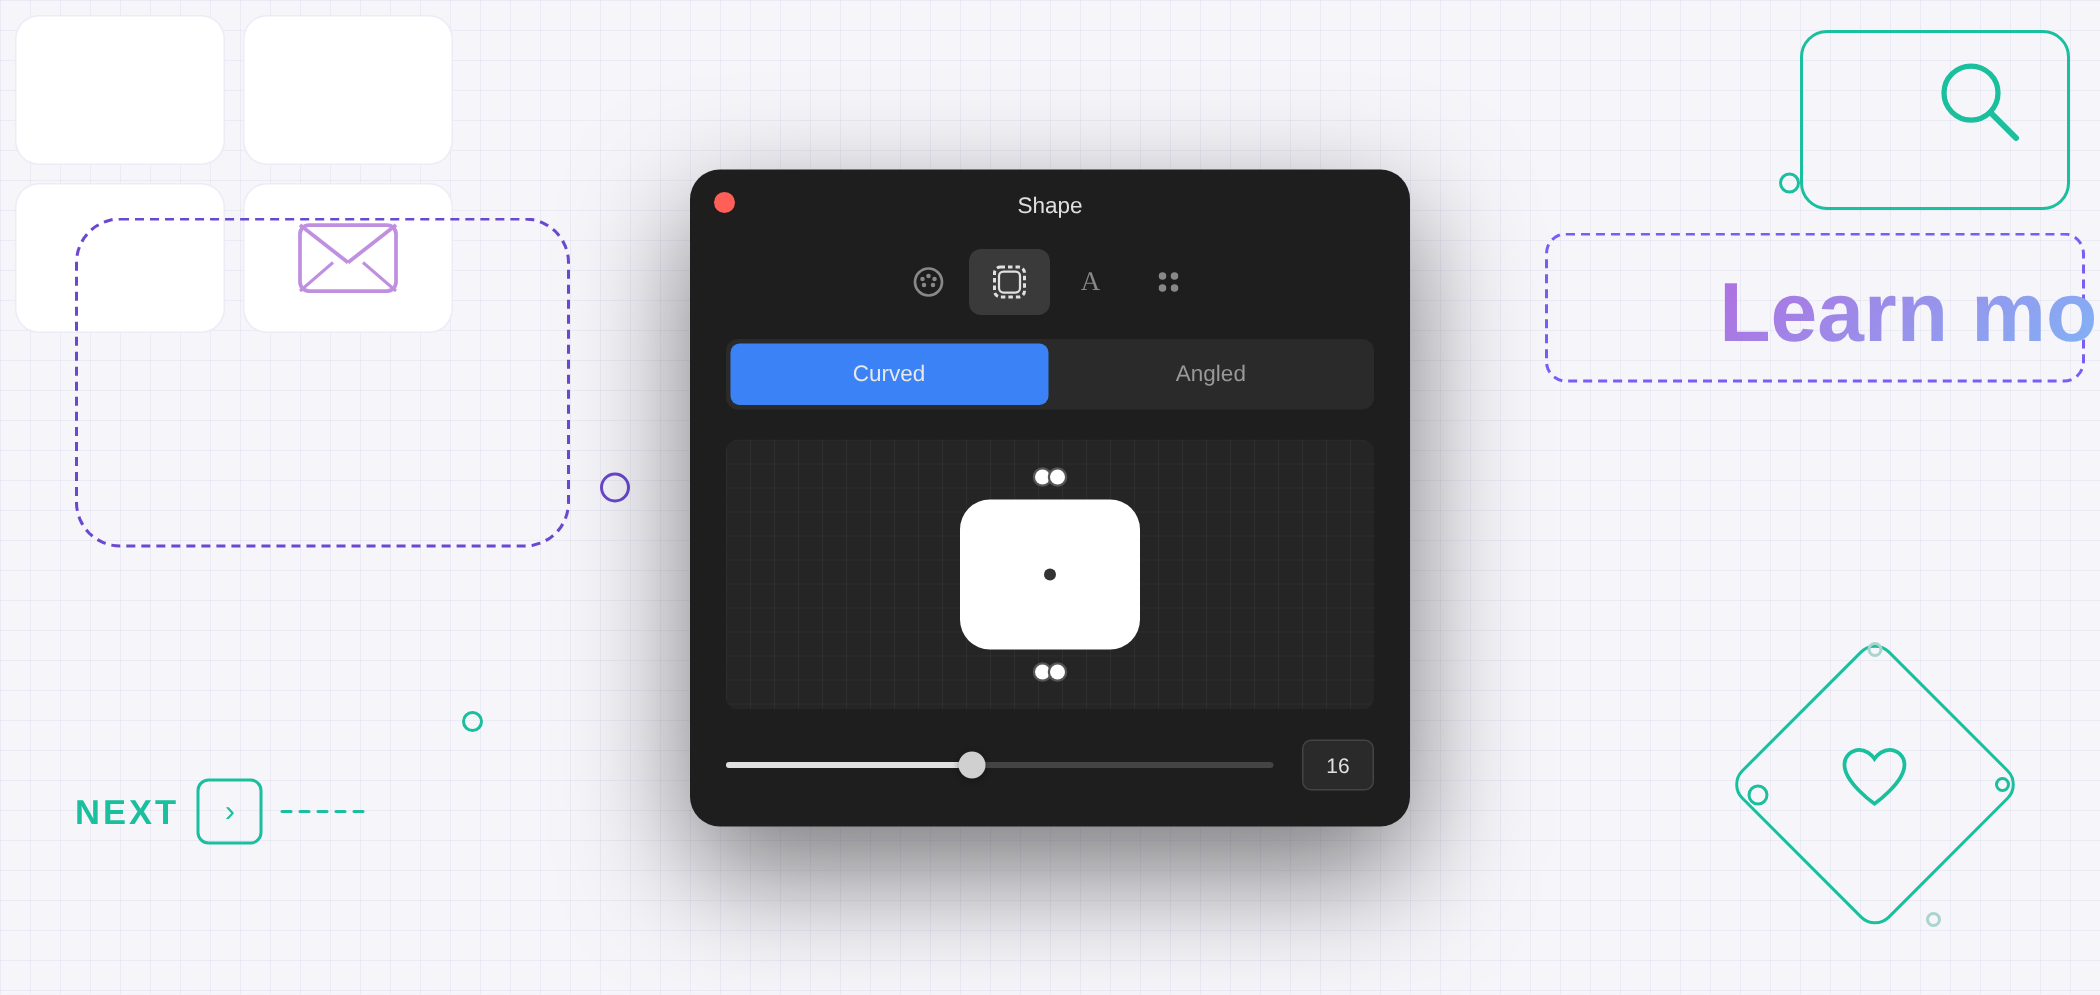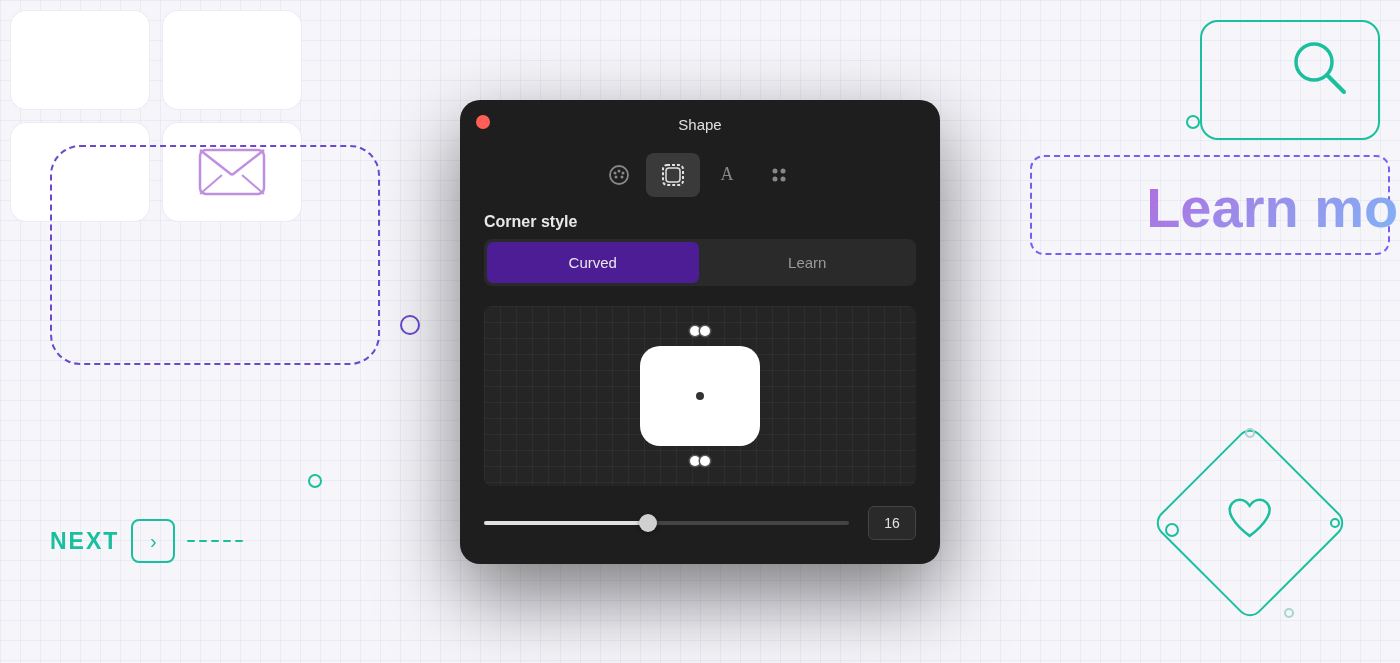--- a/index.html
+++ b/index.html
@@ -294,21 +294,21 @@
       font-size: 15px;
       color: #999;
       cursor: pointer;
       border-radius: 6px;
       background: transparent;
       border: none;
       font-family: inherit;
     }
 
     .toggle-btn.active {
-      background: #4c1d95;
+      background: #3b82f6;
       color: #e8e8e8;
       font-weight: 500;
     }
 
     
     .preview-area {
       background: #252525;
       background-image:
         linear-gradient(rgba(80,80,80,0.2) 1px, transparent 1px),
         linear-gradient(90deg, rgba(80,80,80,0.2) 1px, transparent 1px);
@@ -522,25 +522,24 @@
       <svg width="24" height="24" viewBox="0 0 24 24">
         <circle cx="6" cy="8" r="2.5" fill="#888"></circle>
         <circle cx="14" cy="8" r="2.5" fill="#888"></circle>
         <circle cx="6" cy="16" r="2.5" fill="#888"></circle>
         <circle cx="14" cy="16" r="2.5" fill="#888"></circle>
       </svg>
     </button>
   </div>
 
   <div class="modal-body">
-    <div class="corner-style-title">Corner style</div>
 
     <div class="toggle-group">
       <button class="toggle-btn active">Curved</button>
-      <button class="toggle-btn">Learn</button>
+      <button class="toggle-btn">Angled</button>
     </div>
 
     <div class="preview-area">
       <div style="position:relative;">
         <div class="handle tl"></div>
         <div class="handle tr"></div>
         <div class="preview-shape">
           <div class="center-dot"></div>
         </div>
         <div class="handle bl"></div>

